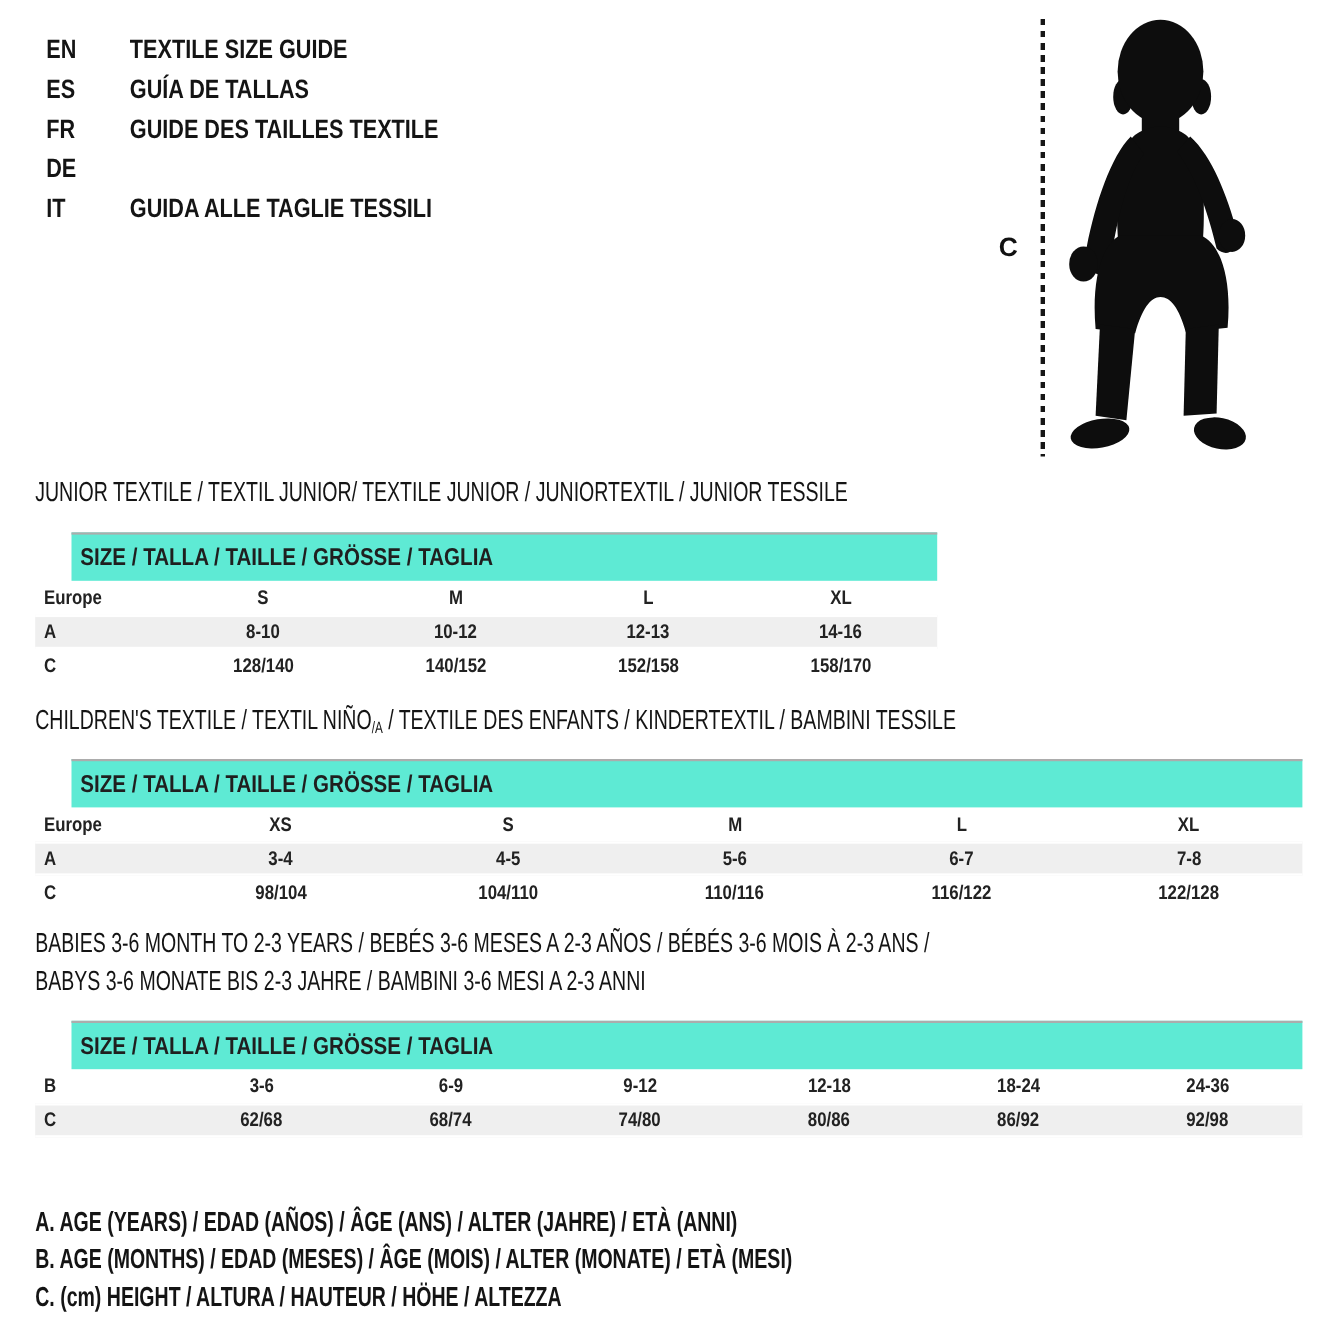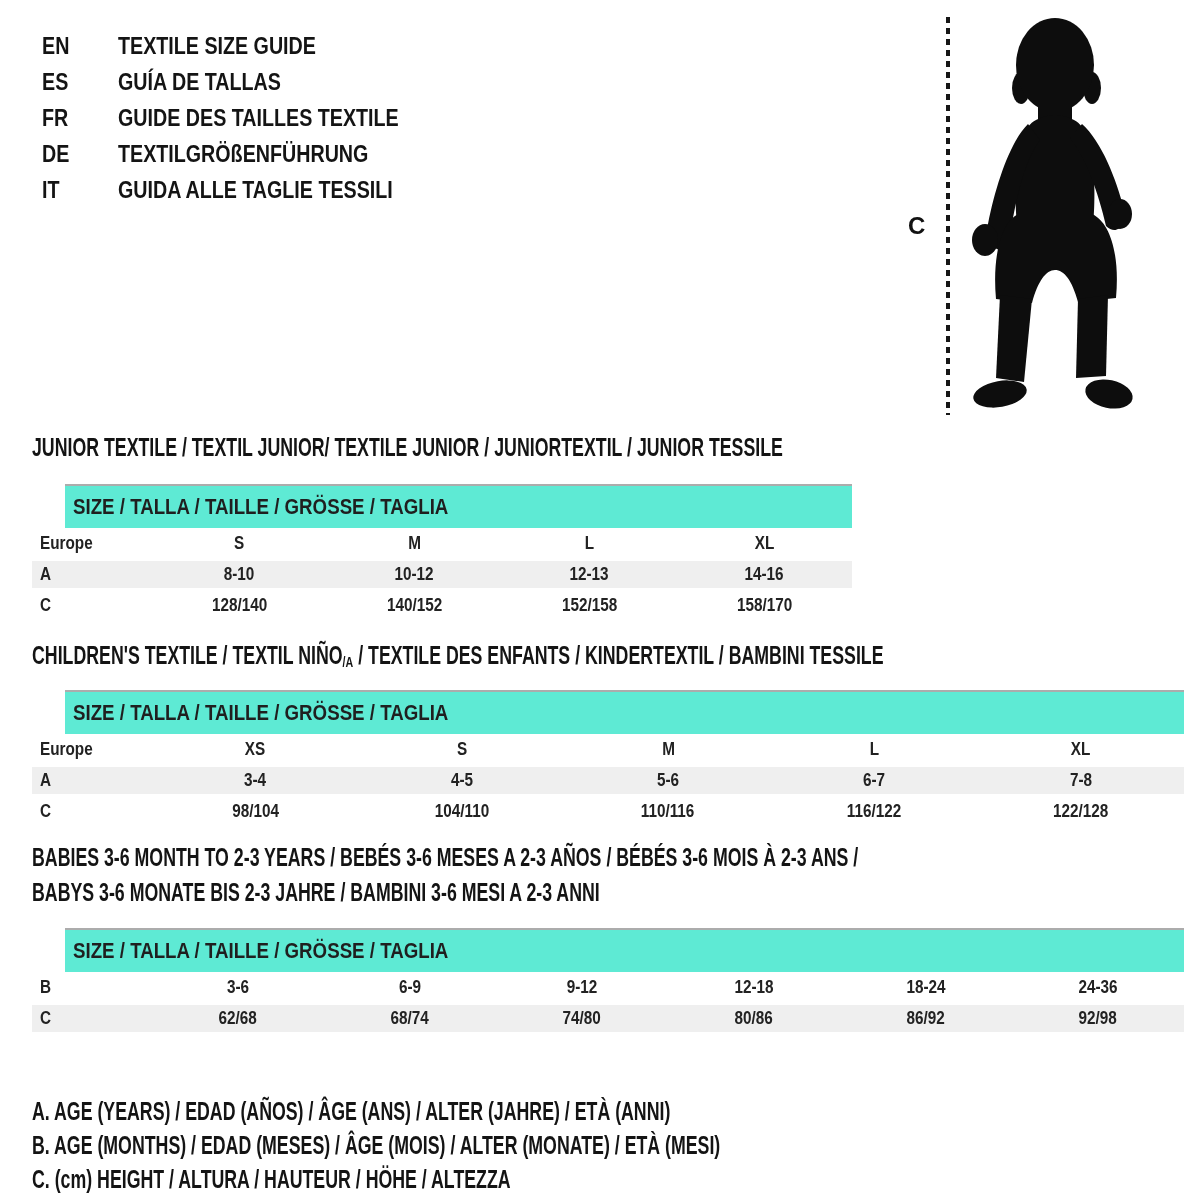--- a/index.html
+++ b/index.html
@@ -19,21 +19,21 @@
   .langs{position:absolute;left:42px;top:28px;}
   .lang-row{display:flex;height:36px;align-items:center;font-weight:700;font-size:24px;color:#141414;}
   .lang-code{width:76px;flex:0 0 76px;}
   
   .dash-line{position:absolute;left:946px;top:17px;width:4px;height:398px;
     background:repeating-linear-gradient(180deg,#161616 0 6px,transparent 6px 11px);}
   .c-label{position:absolute;left:908px;top:212px;font-weight:700;font-size:24px;color:#111;}
   .figure-svg{position:absolute;left:958px;top:14px;width:180px;height:410px;}
 
   
-  .sec-title{position:absolute;left:32px;font-weight:700;font-size:25px;color:#141414;white-space:nowrap;line-height:30px;}
+  .sec-title{position:absolute;left:32px;font-weight:400;font-size:25px;color:#141414;white-space:nowrap;line-height:30px;}
   .sub-a{font-size:0.6em;position:relative;top:0.18em;}
 
   
   .tbl{position:absolute;left:32px;}
   .tbl-header{height:44px;background:#5eead4;border-top:2px solid #acacac;display:flex;align-items:center;
     font-weight:700;font-size:22px;color:#1f1f1f;padding-left:8px;box-sizing:border-box;margin-left:33px;}
   .tbl-row{display:flex;height:31px;align-items:center;font-weight:700;font-size:18px;color:#222;}
   .tbl-row.shaded{background:#efefef;border-top:2px solid #fff;border-bottom:2px solid #fff;box-sizing:border-box;}
   .cell{flex:1;text-align:center;}
   .cell.lbl{flex:0 0 120px;text-align:left;padding-left:8px;box-sizing:border-box;}
@@ -53,21 +53,20 @@
   <div class="lang-row">
     <span class="lang-code"><span class="cnd82">ES</span></span>
     <span class="lang-label"><span class="cnd82">GUÍA DE TALLAS</span></span>
   </div>
   <div class="lang-row">
     <span class="lang-code"><span class="cnd82">FR</span></span>
     <span class="lang-label"><span class="cnd82">GUIDE DES TAILLES TEXTILE</span></span>
   </div>
   <div class="lang-row">
     <span class="lang-code"><span class="cnd82">DE</span></span>
-    <span class="lang-label"><span class="cnd82">TEXTILGRÖßENFÜHRUNG</span></span>
   </div>
   <div class="lang-row">
     <span class="lang-code"><span class="cnd82">IT</span></span>
     <span class="lang-label"><span class="cnd82">GUIDA ALLE TAGLIE TESSILI</span></span>
   </div>
 </div>
 
 <div class="c-label">C</div>
 <div class="dash-line"></div>
 <svg class="figure-svg" viewBox="0 0 180 410" aria-hidden="true">

